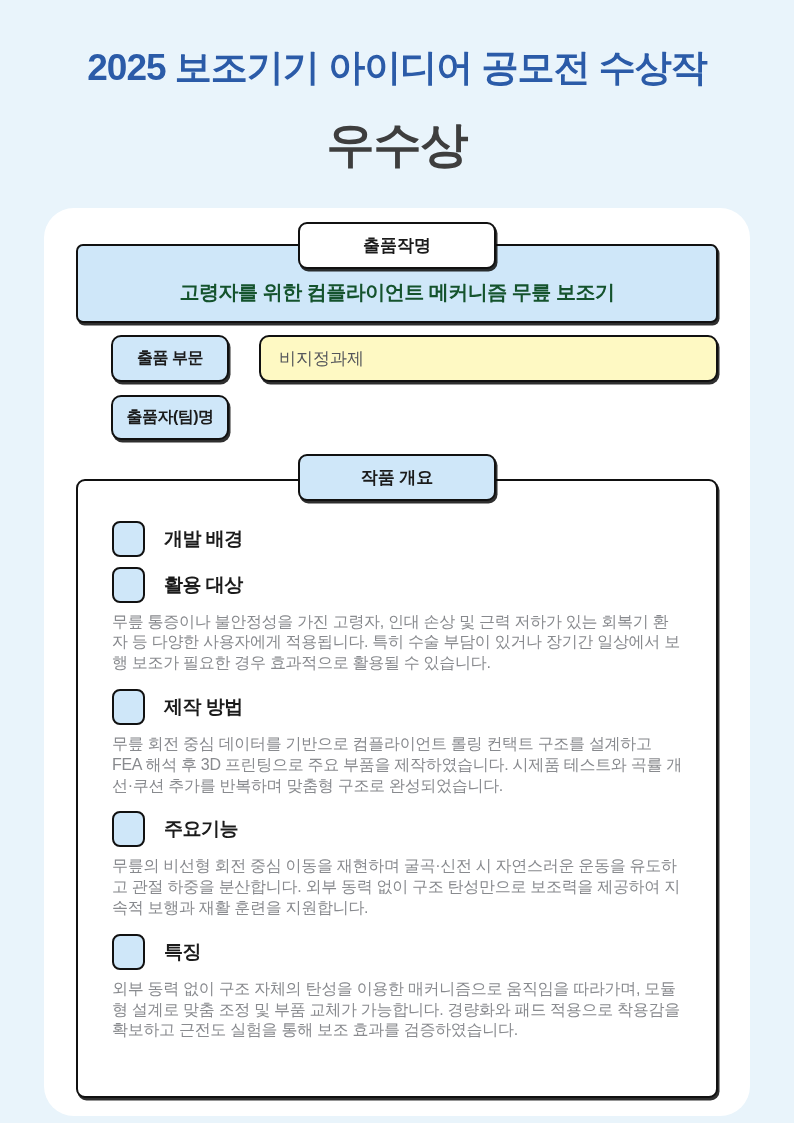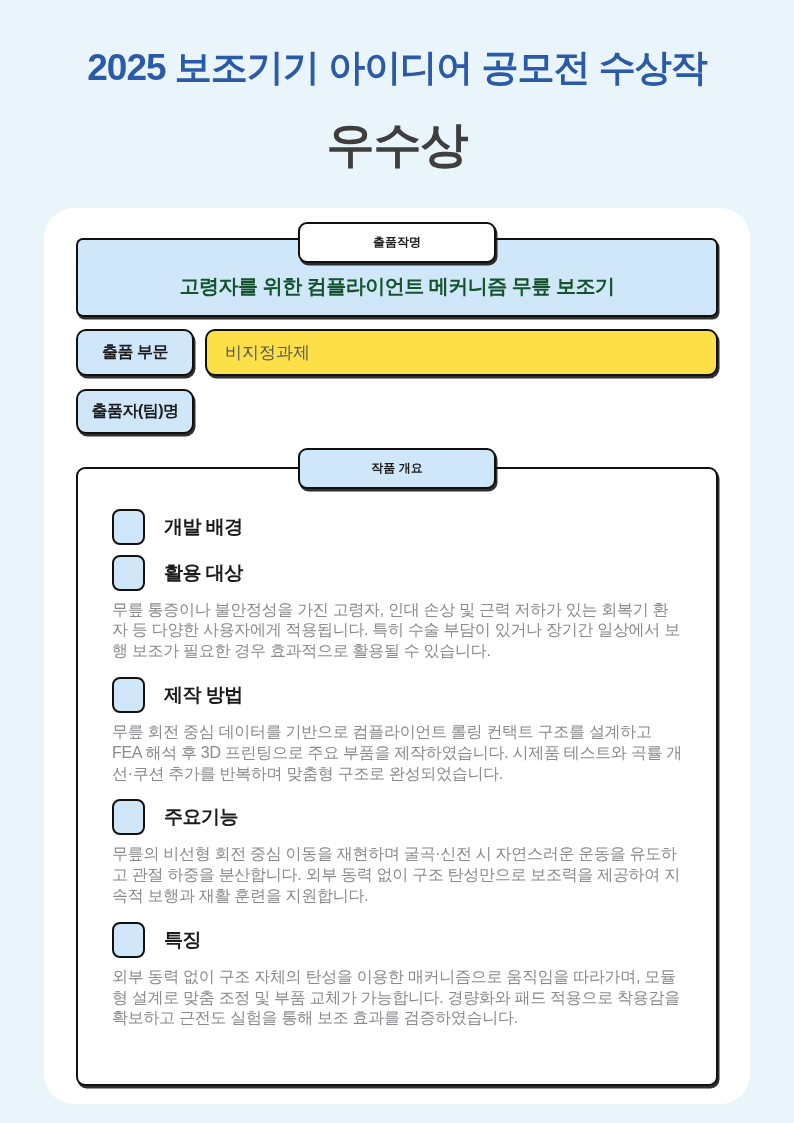--- a/index.html
+++ b/index.html
@@ -46,21 +46,21 @@
   }
   .tab{
     position:relative;
     z-index:2;
     width:198px;
     margin:0 auto;
     border:2.5px solid var(--line);
     border-radius:9px;
     text-align:center;
     font-weight:700;
-    font-size:12px;
+    font-size:17px;
     padding:10px 0;
     box-shadow:1.5px 2.5px 0 rgba(10,10,10,0.85);
   }
   .white-tab{background:#ffffff;}
   .blue-tab{background:var(--panel-blue);}
   .name-box{
     position:relative;
     z-index:1;
     margin-top:-25px;
     min-height:77px;
@@ -68,37 +68,37 @@
     border:2.5px solid var(--line);
     border-radius:7px;
     box-shadow:1.5px 2.5px 0 rgba(10,10,10,0.85);
     text-align:center;
     padding:33px 20px 15px;
     font-weight:700;
     font-size:20px;
     color:#14532d;
     letter-spacing:-0.5px;
   }
-  .field-row{display:flex;gap:11px;margin-top:12px;align-items:stretch;}
+  .field-row{display:flex;gap:30px;margin-top:12px;align-items:stretch;margin-left:35px;}
   .field-row.second{margin-top:13px;}
   .field-label{
     flex:none;
     width:118px;
     background:var(--panel-blue);
     border:2.5px solid var(--line);
     border-radius:10px;
     box-shadow:1.5px 2.5px 0 rgba(10,10,10,0.85);
     display:flex;align-items:center;justify-content:center;
     font-weight:700;font-size:16px;
     padding:10px 2px;
     letter-spacing:-0.5px;
   }
   .field-value{
     flex:1;
-    background:#fde047;
+    background:#fef9c3;
     border:2.5px solid var(--line);
     border-radius:10px;
     box-shadow:1.5px 2.5px 0 rgba(10,10,10,0.85);
     display:flex;align-items:center;
     padding:10px 18px;
     font-size:17px;
     color:var(--value-ink);
   }
   .overview{margin-top:14px;}
   .overview-box{

